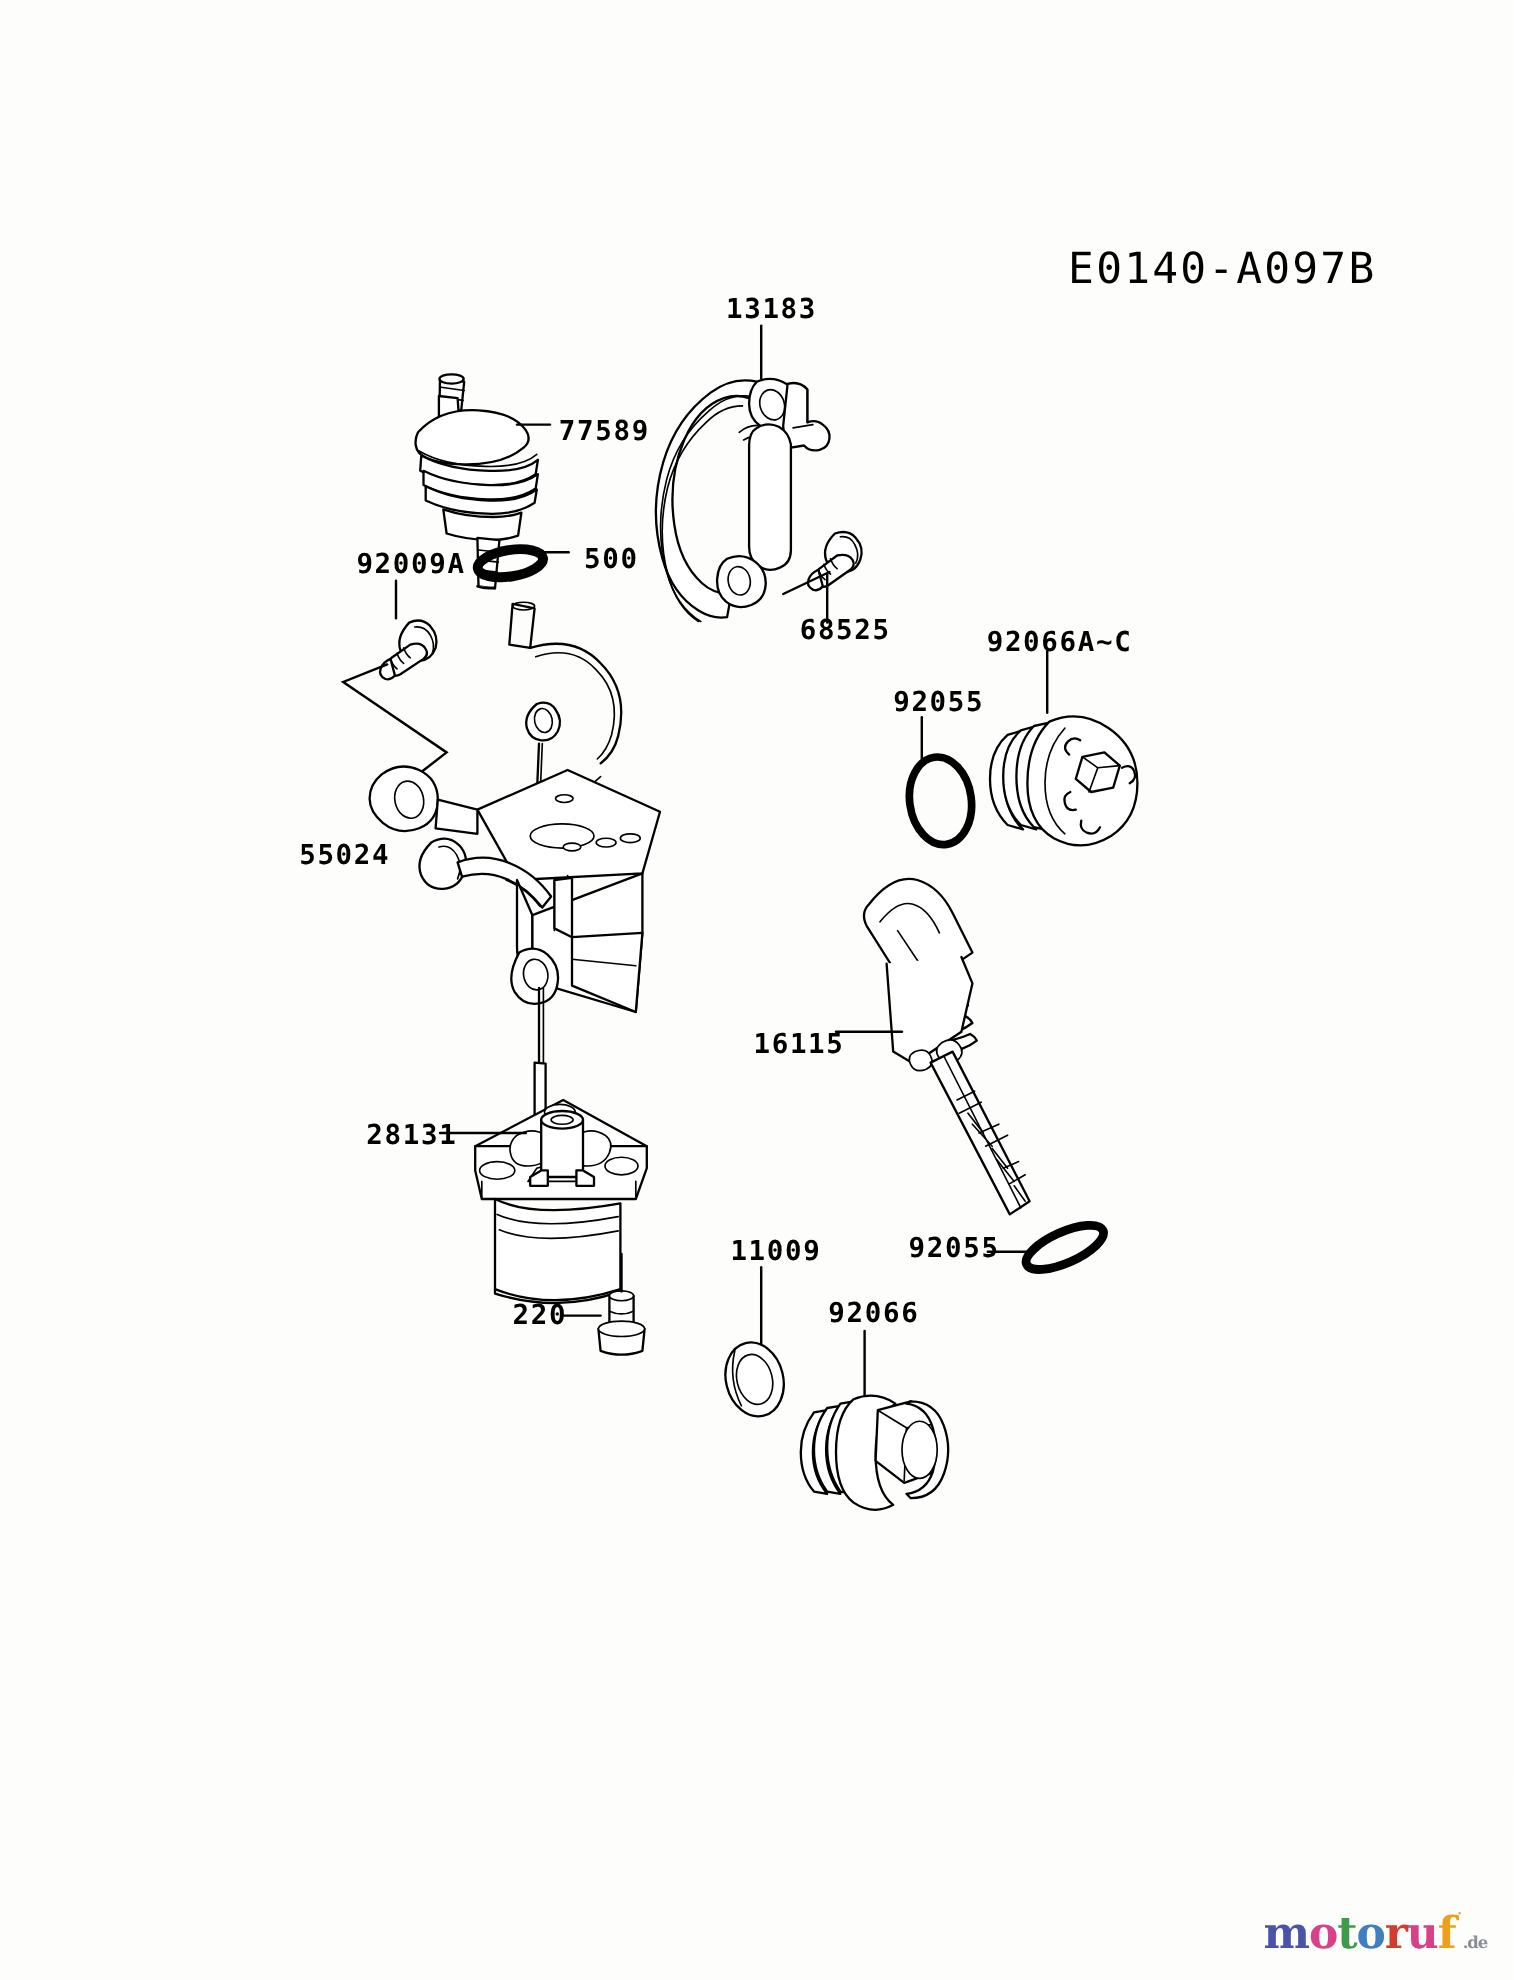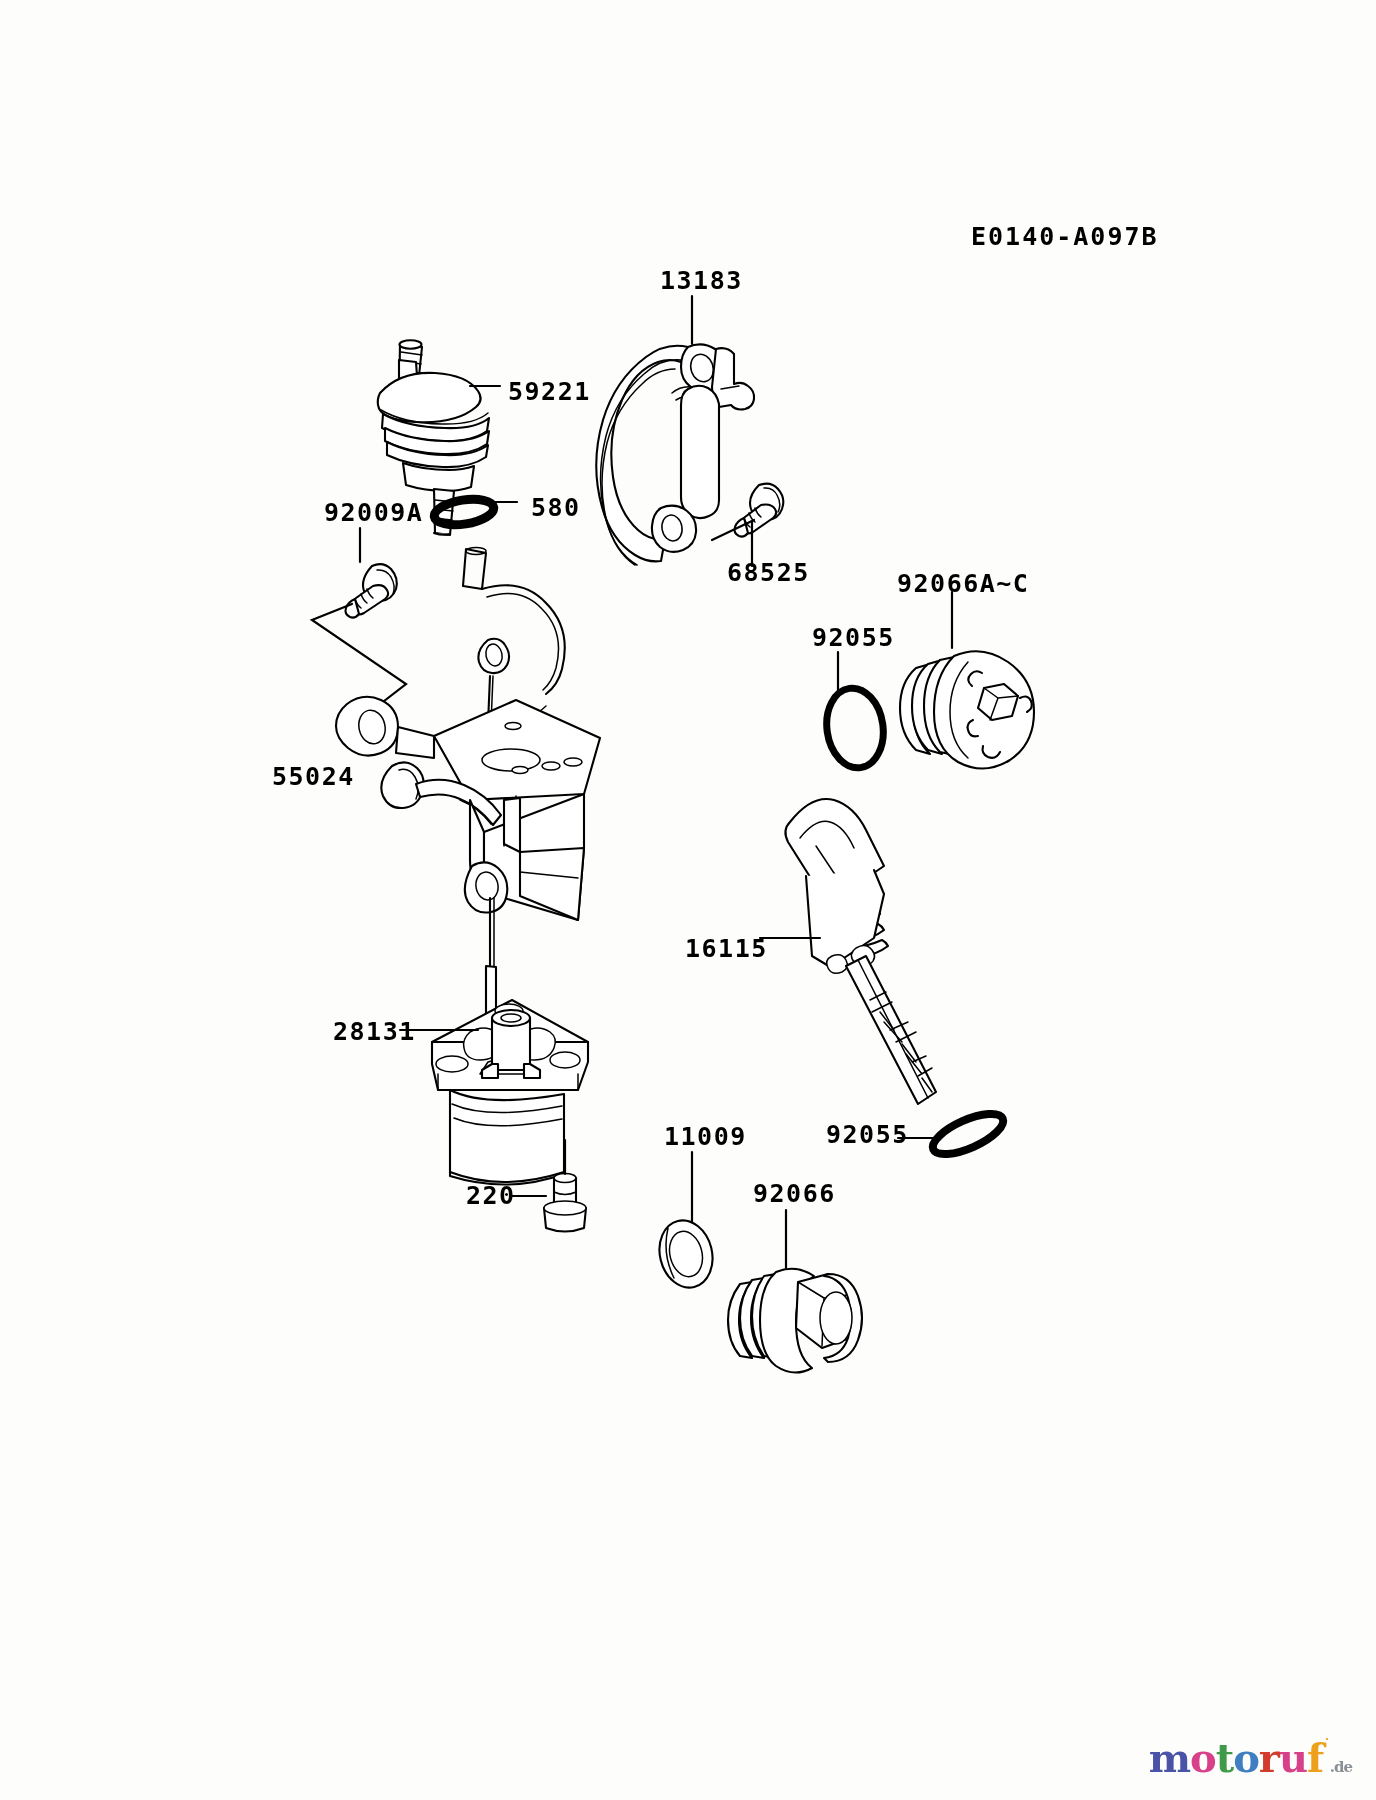--- a/index.html
+++ b/index.html
@@ -3,21 +3,21 @@
 <meta charset="utf-8">
 <style>
   html,body{margin:0;padding:0;background:#fff;}
   body{width:1376px;height:1800px;position:relative;overflow:hidden;
        font-family:"DejaVu Sans Mono","Liberation Mono",monospace;background:#fdfefb;}
   #sheet{position:absolute;left:0;top:0;width:1376px;height:1800px;}
   svg.art{position:absolute;left:0;top:0;width:1376px;height:1800px;}
   .lbl{position:absolute;font-family:"DejaVu Sans Mono","Liberation Mono",monospace;
        font-weight:bold;color:#000;letter-spacing:1.5px;white-space:nowrap;}
   .lbl.n{font-size:25px;}
-  .title{position:absolute;font-size:25px;font-weight:bold;letter-spacing:2px;color:#000;
+  .title{position:absolute;font-size:39px;font-weight:normal;letter-spacing:2px;color:#000;
          font-family:"DejaVu Sans Mono","Liberation Mono",monospace;white-space:nowrap;}
   
   .wm{position:absolute;right:24px;bottom:22px;font-family:"DejaVu Serif","Liberation Serif",serif;
       font-size:40px;font-weight:bold;letter-spacing:-1px;line-height:1;}
   .wm span{display:inline-block;}
   .wm .dot{font-size:15px;vertical-align:top;}
   .wm .de{font-size:15px;color:#8a8f95;font-weight:bold;}
 </style>
 </head>
 <body>
@@ -290,23 +290,23 @@
       <ellipse class="sw1" cx="836" cy="1318" rx="16" ry="26"></ellipse>
       <path class="lead" d="M786 1210 V1268"></path>
     </g>
 
   </svg>
 
   <div class="title" style="left:971px;top:222px;">E0140-A097B</div>
 
   <div class="lbl n" style="left:660px;top:266px;">13183</div>
 
-  <div class="lbl n" style="left:508px;top:377px;">59221</div>
-
-  <div class="lbl n" style="left:531px;top:493px;">580</div>
+  <div class="lbl n" style="left:508px;top:377px;">77589</div>
+
+  <div class="lbl n" style="left:531px;top:493px;">500</div>
 
   <div class="lbl n" style="left:324px;top:498px;">92009A</div>
 
   <div class="lbl n" style="left:727px;top:558px;">68525</div>
 
   <div class="lbl n" style="left:897px;top:569px;">92066A~C</div>
 
   <div class="lbl n" style="left:812px;top:623px;">92055</div>
 
   <div class="lbl n" style="left:272px;top:762px;">55024</div>

